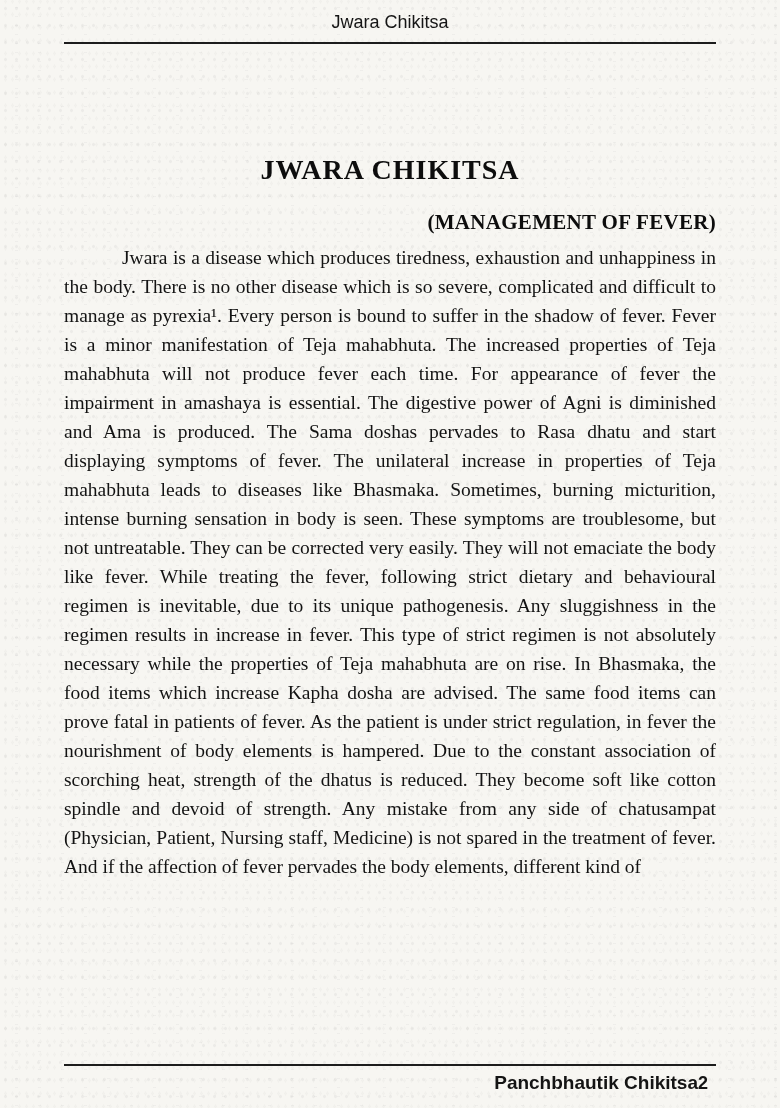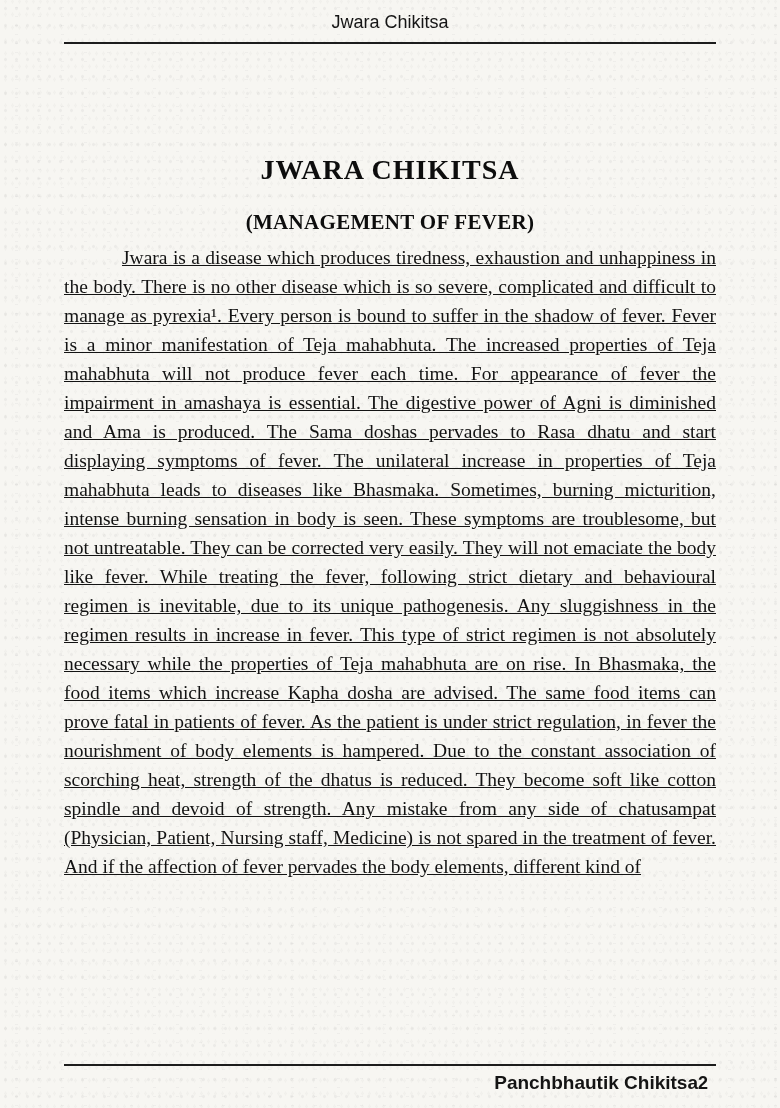--- a/index.html
+++ b/index.html
@@ -51,21 +51,21 @@
     text-align: center;
     font-family: "Liberation Serif", serif;
     font-size: 28px;
     font-weight: 700;
     letter-spacing: 1px;
     color: #0d0d0d;
   }
 
   .chapter-subtitle {
     margin: 24px 0 0 0;
-    text-align: center;
+    text-align: right;
     font-family: "Liberation Serif", serif;
     font-size: 21px;
     font-weight: 700;
     letter-spacing: 0.3px;
     color: #0d0d0d;
   }
 
   .section-heading {
     margin: 72px 0 0 0;
     font-family: "Liberation Serif", serif;
@@ -74,21 +74,20 @@
     color: #0d0d0d;
   }
 
   .body-paragraph {
     margin: 8px 0 0 0;
     font-size: 19.5px;
     line-height: 29px;
     text-align: justify;
     text-indent: 58px;
     color: #131313;
-    text-decoration: underline;
   }
 
   
   .footer {
     position: absolute;
     left: 0;
     right: 0;
     bottom: 0;
     padding-bottom: 14px;
   }

